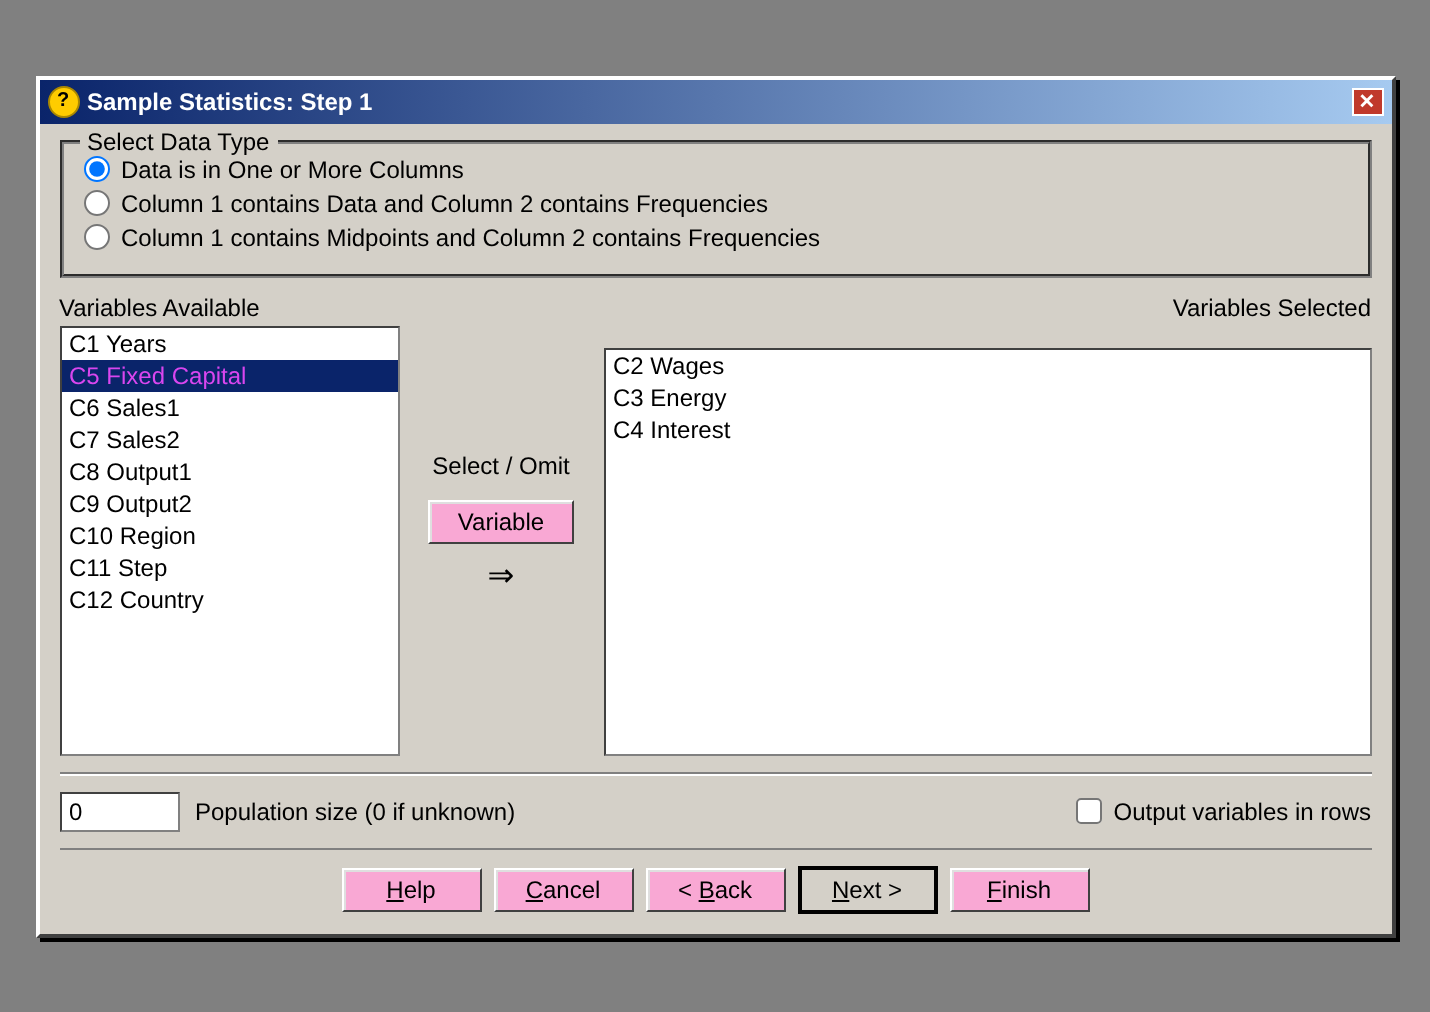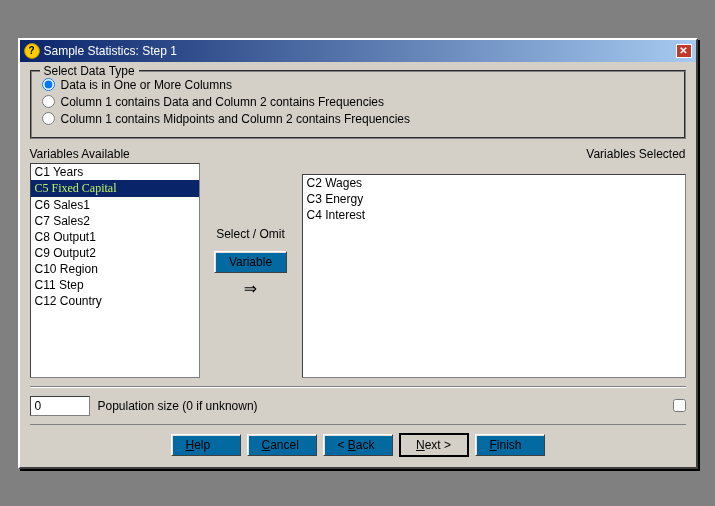--- a/index.html
+++ b/index.html
@@ -43,21 +43,21 @@
       display: flex;
       align-items: center;
       justify-content: center;
       font-size: 10px;
       font-weight: bold;
       color: #000;
       border: 1px solid #aa8800;
     }
     .title-text {
       font-size: 12px;
-      font-weight: normal;
+      font-weight: bold;
     }
     .close-btn {
       background: #c0392b;
       color: white;
       border: 1px solid #fff;
       width: 16px;
       height: 14px;
       font-size: 10px;
       cursor: pointer;
       display: flex;
@@ -110,22 +110,21 @@
       overflow-y: auto;
       height: 215px;
     }
     .list-item {
       padding: 1px 4px;
       cursor: pointer;
       white-space: nowrap;
     }
     .list-item.selected {
       background: #0a246a;
-      color: #bef264;
-      font-family: Liberation Serif, serif;
+      color: #d946ef;
     }
     .middle-section {
       display: flex;
       flex-direction: column;
       align-items: center;
       justify-content: center;
       gap: 6px;
       min-width: 90px;
     }
     .middle-label {
@@ -133,31 +132,31 @@
       text-align: center;
       margin-bottom: 4px;
     }
     .select-omit-area {
       display: flex;
       flex-direction: column;
       align-items: center;
       gap: 6px;
     }
     .win-button {
-      background: #0369a1;
+      background: #f9a8d4;
       border: 1px solid #ffffff;
       border-right-color: #404040;
       border-bottom-color: #404040;
       border-left-color: #ffffff;
       border-top-color: #ffffff;
       padding: 3px 14px;
       font-size: 12px;
       cursor: pointer;
       min-width: 70px;
-      text-align: left;
+      text-align: center;
       box-shadow: inset 1px 1px 0 #dfdfdf;
     }
     .arrow-icon {
       font-size: 16px;
       color: #000;
     }
     .bottom-row {
       display: flex;
       align-items: center;
       gap: 8px;
@@ -275,20 +274,21 @@
 
     </div>
 
     <div class="divider-line"></div>
 
     <div class="bottom-row">
       <input type="text" class="text-input" value="0" style="">
       <span>Population size (0 if unknown)</span>
       <div class="checkbox-row">
         <input type="checkbox" id="output_rows" style="">
+        <label for="output_rows">Output variables in rows</label>
       </div>
     </div>
 
     <div class="button-row">
       <button class="win-button">
         <span><span class="underline">H</span>elp</span>
       </button>
       <button class="win-button">
         <span><span class="underline">C</span>ancel</span>
       </button>

